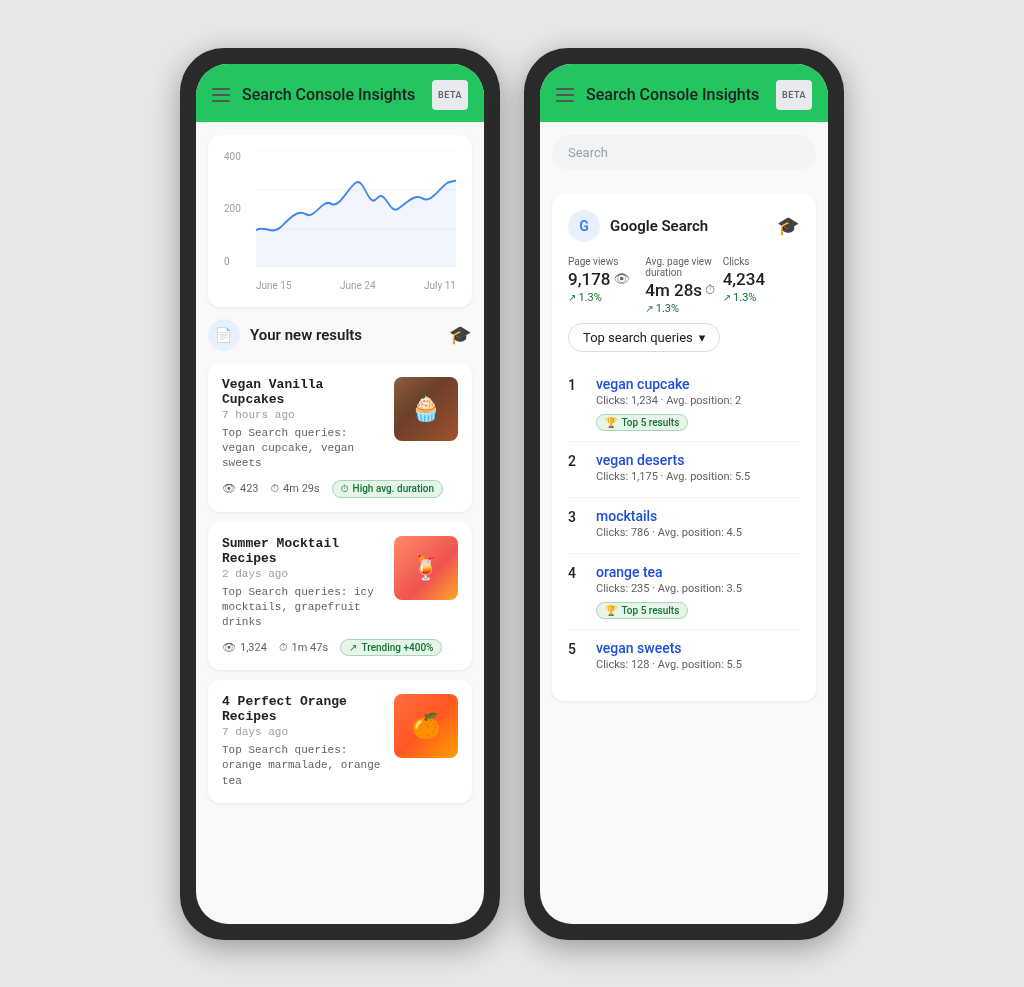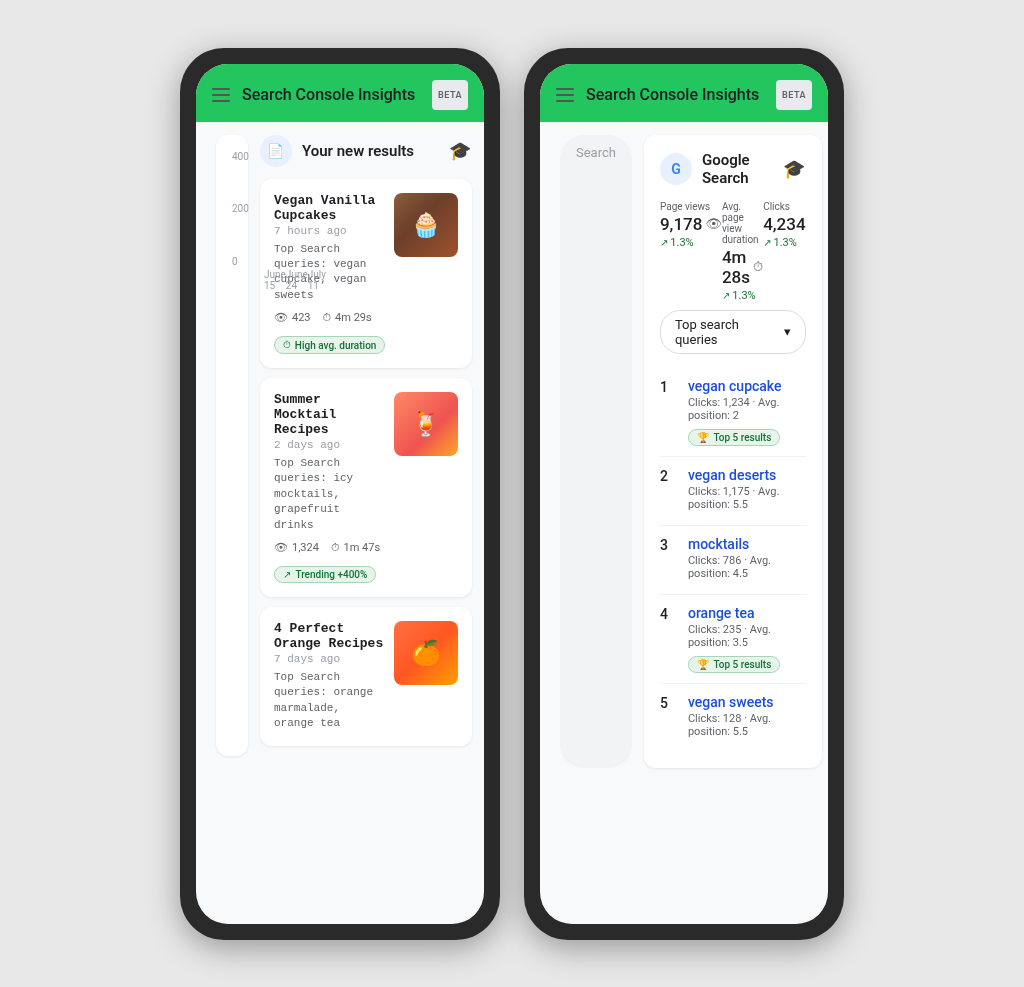--- a/index.html
+++ b/index.html
@@ -65,22 +65,22 @@
       font-size: 9px;
       font-weight: 600;
       padding: 10px 6px;
       border-radius: 4px;
       letter-spacing: 0.5px;
     }
 
     .screen-content {
       padding: 12px;
       display: flex;
+      flex-direction: column;
       gap: 12px;
-      margin-left: 8px;
     }
 
     
     .card {
       background: #fff;
       border-radius: 12px;
       padding: 16px;
       box-shadow: 0 1px 3px rgba(0,0,0,0.08);
     }
 
@@ -347,20 +347,21 @@
 
     .trend-arrow {
       color: #137333;
       font-size: 10px;
     }
 
     
     .dropdown-btn {
       display: inline-flex;
       align-items: center;
+      gap: 6px;
       background: #fff;
       border: 1px solid #dadce0;
       border-radius: 20px;
       padding: 6px 14px;
       font-size: 13px;
       color: #202124;
       cursor: pointer;
       margin-bottom: 14px;
     }
 

